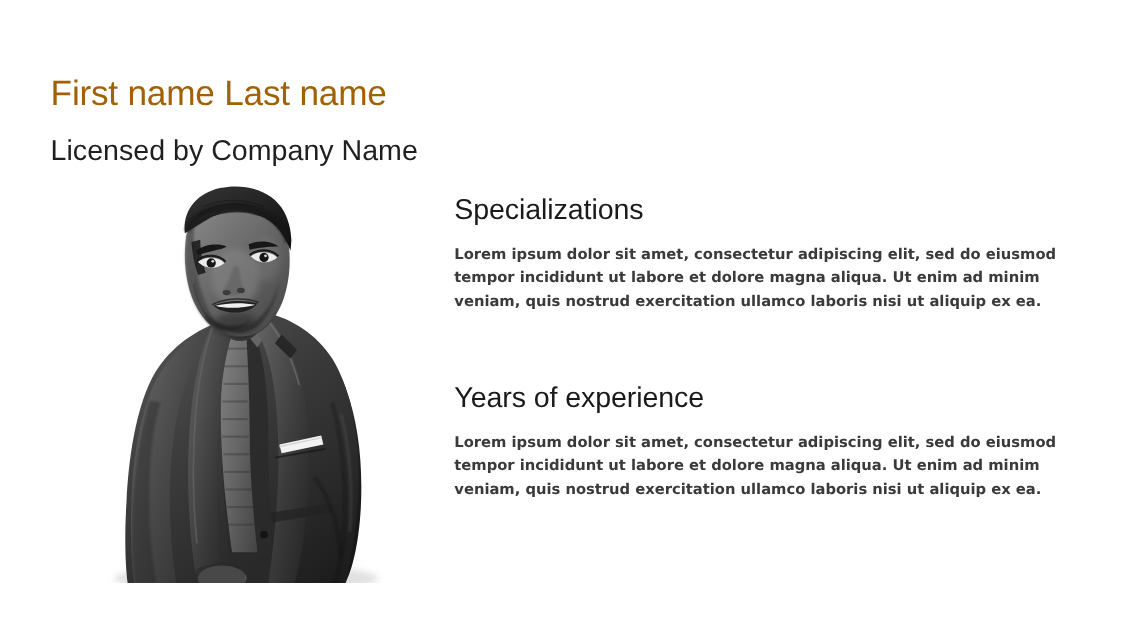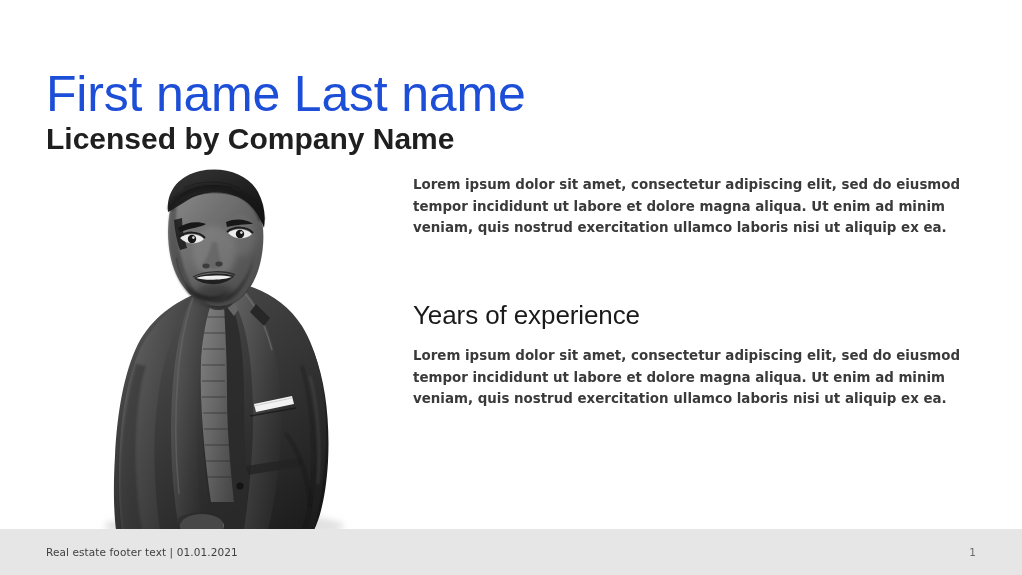--- a/index.html
+++ b/index.html
@@ -45,34 +45,34 @@
     display: block;
     margin-top: 3px;
   }
 
   
   .title {
     position: absolute;
     left: 46px;
     top: 66px;
     font-family: "Liberation Sans", sans-serif;
-    font-size: 50px;
-    font-weight: 400;
-    color: #1d4ed8;
+    font-size: 32px;
+    font-weight: 400;
+    color: #a16207;
     letter-spacing: -0.2px;
     line-height: 1.15;
     white-space: nowrap;
   }
   .subtitle {
     position: absolute;
     left: 46px;
     top: 121px;
     font-family: "Liberation Sans", sans-serif;
-    font-size: 30px;
-    font-weight: 700;
+    font-size: 26px;
+    font-weight: 400;
     color: #1f1f1f;
     line-height: 1.2;
     white-space: nowrap;
   }
 
   
   .photo-wrap {
     position: absolute;
     left: 74px;
     top: 166px;
@@ -348,28 +348,25 @@
         <ellipse cx="140" cy="128" rx="20" ry="10" fill="#1f1812" opacity="0.4" filter="url(#softenBig)"></ellipse>
 
         <path d="M102 92 C106 114 118 132 136 139 C152 144 168 136 177 118" fill="none" stroke="#3b2f27" stroke-width="1.2" opacity="0.45"></path>
       </g>
     </svg>
   </div>
 
   <div class="content">
 
     <div class="section">
+      <h2 class="section-heading">Specializations</h2>
       <p class="section-body">Lorem ipsum dolor sit amet, consectetur adipiscing elit, sed do eiusmod tempor incididunt ut labore et dolore magna aliqua. Ut enim ad minim veniam, quis nostrud exercitation ullamco laboris nisi ut aliquip ex ea.</p>
     </div>
 
     <div class="section">
       <h2 class="section-heading">Years of experience</h2>
       <p class="section-body">Lorem ipsum dolor sit amet, consectetur adipiscing elit, sed do eiusmod tempor incididunt ut labore et dolore magna aliqua. Ut enim ad minim veniam, quis nostrud exercitation ullamco laboris nisi ut aliquip ex ea.</p>
     </div>
 
   </div>
 
-  <div class="footer">
-    <span class="footer-text">Real estate footer text | 01.01.2021</span>
-    <span class="footer-page">1</span>
-  </div>
 
 </div>
 
 </body></html>

